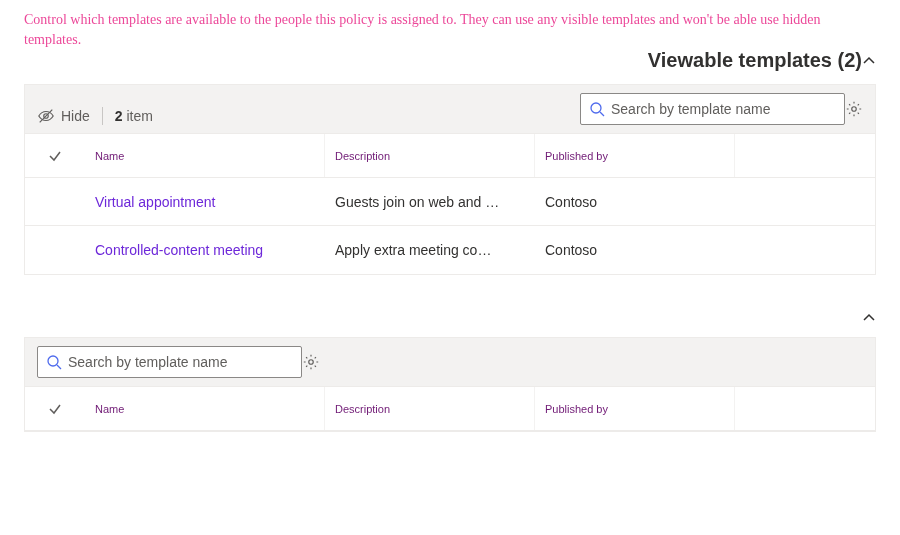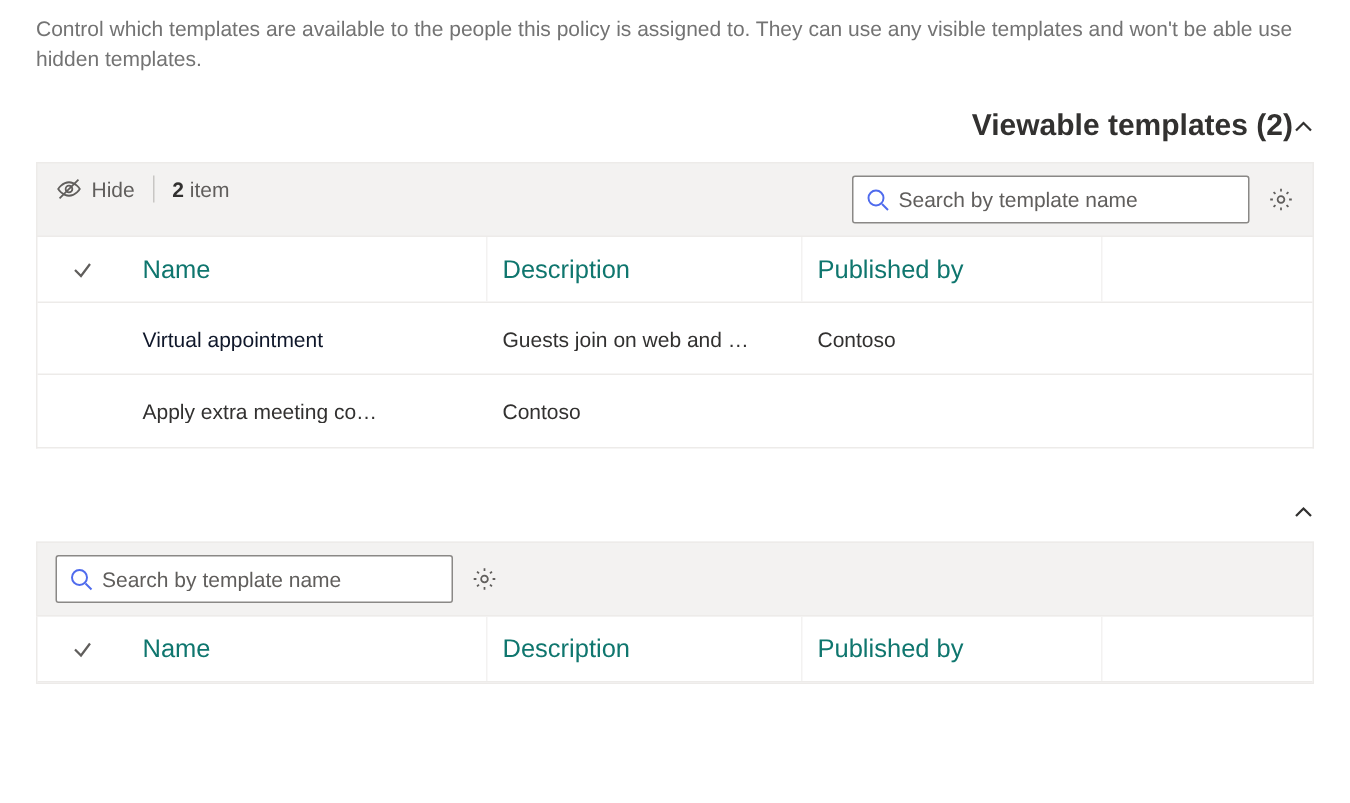--- a/index.html
+++ b/index.html
@@ -6,24 +6,24 @@
     body {
       font-family: "Segoe UI", -apple-system, BlinkMacSystemFont, sans-serif;
       font-size: 14px;
       color: #323130;
       background: #fff;
       width: 900px;
       padding: 10px 24px 0 24px;
     }
     .intro {
       font-size: 14px;
-      color: #737373;
+      color: #ec4899;
       line-height: 1.4;
-      margin-bottom: 24px;
       max-width: 850px;
+      font-family: Liberation Serif, serif;
     }
     .section {
       margin-bottom: 36px;
     }
     .section-header {
       display: flex;
       align-items: center;
       justify-content: flex-end;
       margin-bottom: 12px;
     }
@@ -31,21 +31,21 @@
       font-size: 20px;
       font-weight: 600;
       color: #323130;
     }
     .chevron {
       color: #323130;
       font-size: 12px;
     }
     .toolbar {
       display: flex;
-      align-items: flex-start;
+      align-items: flex-end;
       justify-content: space-between;
       background: #f3f2f1;
       padding: 8px 12px;
       border: 1px solid #edebe9;
     }
     .toolbar-left {
       display: flex;
       align-items: center;
       gap: 12px;
     }
@@ -66,21 +66,20 @@
       font-size: 14px;
       color: #605e5c;
     }
     .items-count .count-num {
       font-weight: 600;
       color: #323130;
     }
     .toolbar-right {
       display: flex;
       align-items: center;
-      gap: 12px;
     }
     .search-box {
       display: flex;
       align-items: center;
       border: 1px solid #8a8886;
       border-radius: 2px;
       background: #fff;
       padding: 4px 8px;
       width: 265px;
       height: 32px;
@@ -103,22 +102,22 @@
       border: 1px solid #edebe9;
       border-top: none;
     }
     .thead, .trow {
       display: grid;
       grid-template-columns: 60px 240px 210px 200px 1fr;
       align-items: center;
     }
     .thead {
       height: 44px;
-      font-size: 17px;
-      color: #0f766e;
+      font-size: 11px;
+      color: #701a75;
       border-bottom: 1px solid #edebe9;
     }
     .thead .th {
       padding: 0 10px;
       border-right: 1px solid #f3f2f1;
       height: 100%;
       display: flex;
       align-items: center;
     }
     .thead .th:last-child { border-right: none; }
@@ -133,21 +132,21 @@
       font-size: 14px;
     }
     .trow:last-child { border-bottom: none; }
     .td {
       padding: 0 10px;
       overflow: hidden;
       white-space: nowrap;
       text-overflow: ellipsis;
     }
     .td.check { text-align: center; }
-    .link { color: #0f172a; cursor: pointer; }
+    .link { color: #6d28d9; cursor: pointer; }
     svg { display: block; }
   </style>
 </head>
 <body>
 
 <p class="intro">Control which templates are available to the people this policy is assigned to. They can use any visible templates and won't be able use hidden templates.</p>
 
 <div class="section">
   <div class="section-header">
     <div class="section-title">Viewable templates (2)</div>
@@ -208,20 +207,21 @@
     </div>
     <div class="trow">
       <div class="td check"></div>
       <div class="td link">Virtual appointment</div>
       <div class="td">Guests join on web and …</div>
       <div class="td">Contoso</div>
       <div class="td"></div>
     </div>
     <div class="trow">
       <div class="td check"></div>
+      <div class="td link">Controlled-content meeting</div>
       <div class="td">Apply extra meeting co…</div>
       <div class="td">Contoso</div>
       <div class="td"></div>
     </div>
   </div>
 </div>
 
 <div class="section">
   <div class="section-header">
     <div class="chevron">

